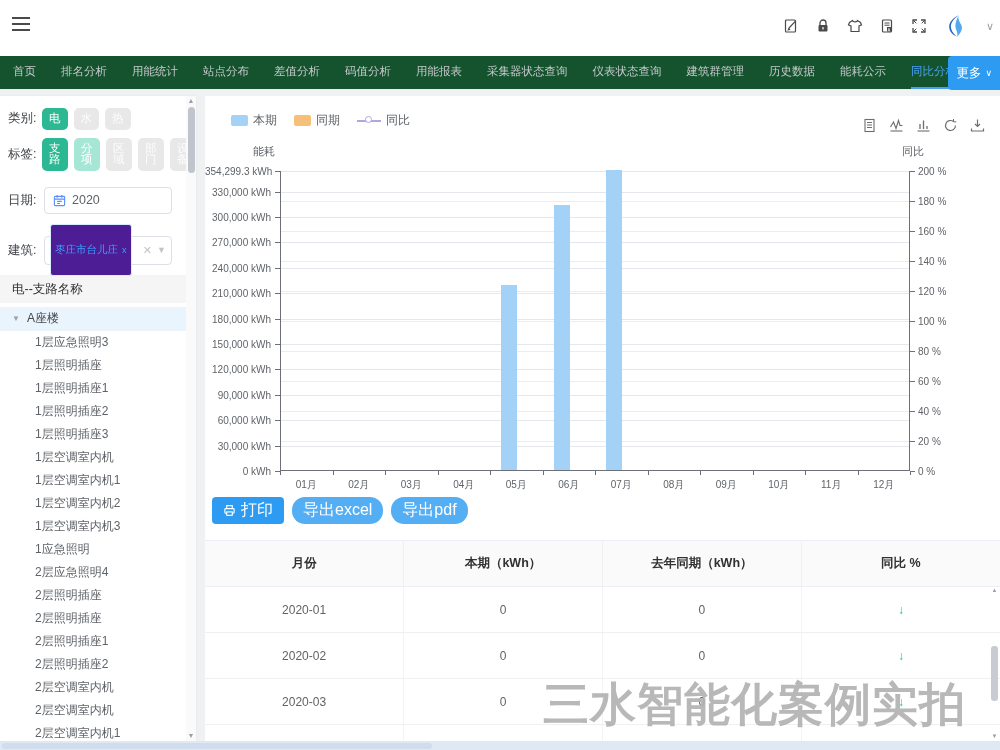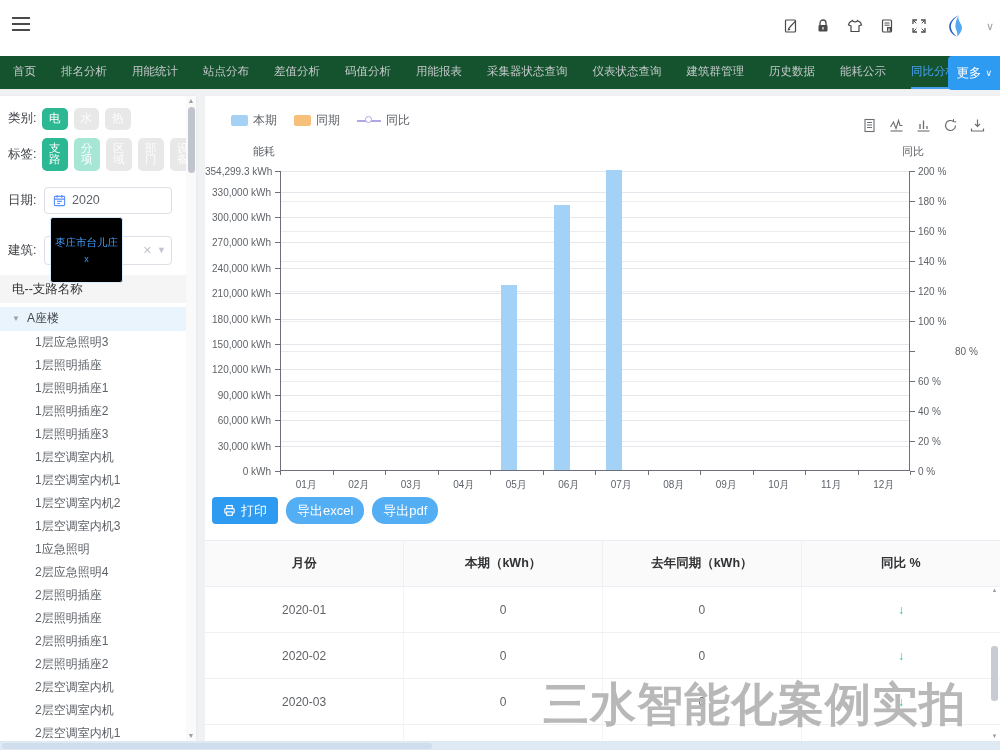--- a/index.html
+++ b/index.html
@@ -43,22 +43,22 @@
   .chip.on   { background:#2cb893; }
   .chip.semi { background:#a6e6d4; }
   .chip.off  { background:#e8e8e8; color:#fdfdfd; }
   .row-tags { margin-top:8px; }
   .row-date { margin-top:16px; }
   .date-input { margin-left:2px; width:128px; height:27px; border:1px solid #dcdfe6; border-radius:4px;
     display:flex; align-items:center; gap:6px; padding:0 8px; font-size:12.5px; color:#5f6368; background:#fff; cursor:text; }
   .row-building { margin-top:22px; }
   .building-select { margin-left:2px; width:128px; height:29px; border:1px solid #dcdfe6; border-radius:4px;
     display:flex; align-items:center; padding:0 5px; background:#fff; cursor:pointer; position:relative; }
-  .b-tag { background:#000000; border:1px solid #d9ecff; color:#409eff; font-size:10.5px;
-    border-radius:3px; padding:18px 4px; display:flex; align-items:center; gap:4px; white-space:nowrap;flex-direction:column; }
+  .b-tag { background:#4c1d95; border:1px solid #d9ecff; color:#409eff; font-size:10.5px;
+    border-radius:3px; padding:18px 4px; display:flex; align-items:center; gap:4px; white-space:nowrap; }
   .b-tag .tag-x { font-size:9px; color:#409eff; cursor:pointer; }
   .sel-clear { margin-left:auto; color:#c0c4cc; font-size:11px; cursor:pointer; }
   .sel-caret { color:#c0c4cc; font-size:9px; margin-left:5px; cursor:pointer; }
   .tree-header { margin-top:10px; background:#f5f5f6; height:28px; line-height:28px;
     padding-left:12px; font-size:12.5px; color:#303133; width:186px; }
   .tree { font-size:12px; color:#5f6368; margin-top:4px; }
   .tree-root { background:#eaf4fd; height:24px; display:flex; align-items:center; gap:7px;
     padding-left:12px; color:#44474b; cursor:pointer; }
   .tree-root .tcaret { font-size:8px; color:#9aa0a6; }
   .tree-item { height:23px; line-height:23px; padding-left:35px; white-space:nowrap; cursor:pointer; }
@@ -96,21 +96,21 @@
   .gl.r { background:#ededf0; }
   .ylab { position:absolute; font-size:10px; color:#5f6368; transform:translateY(-50%); white-space:nowrap; }
   .ylab.left { width:66px; text-align:right; left:0; }
   .ylab.right { left:713px; }
   .ytick { position:absolute; width:5px; height:1px; background:#6e7079; }
   .xtick { position:absolute; width:1px; height:4px; background:#6e7079; top:375px; }
   .xlab { position:absolute; top:382px; font-size:10px; color:#5f6368; text-align:center; }
   .bar { position:absolute; bottom:0; width:16px; }
 
   .btn-row { position:absolute; left:7px; top:401px; display:flex; gap:8px; }
-  .btn { height:27px; border:none; border-radius:4px; color:#fff; font-size:13px; padding:0 11px;
+  .btn { height:27px; border:none; border-radius:4px; color:#fff; font-size:16px; padding:0 11px;
     display:flex; align-items:center; gap:5px; cursor:pointer; font-family:inherit; }
   .btn.print { background:#2e9bf2; }
   .btn.light { background:#54aef4;border-radius:13px; }
   .btn svg { width:13px; height:13px; }
 
   .data-table { position:absolute; left:0; top:444px; width:100%; border-collapse:collapse;
     font-size:12px; table-layout:fixed; }
   .data-table th { height:46px; background:#fafafa; color:#303133; font-weight:bold; font-size:12.5px;
     border-bottom:1px solid #ebeef5; border-top:1px solid #ebeef5; border-right:1px solid #f0f0f0; }
   .data-table th:last-child { border-right:none; }
@@ -420,21 +420,21 @@
       <div class="ylab right" style="top: 105px;">180 %</div>
       <div class="ytick" style="left: 705px; top: 105px;"></div>
       <div class="ylab right" style="top: 135px;">160 %</div>
       <div class="ytick" style="left: 705px; top: 135px;"></div>
       <div class="ylab right" style="top: 165px;">140 %</div>
       <div class="ytick" style="left: 705px; top: 165px;"></div>
       <div class="ylab right" style="top: 195px;">120 %</div>
       <div class="ytick" style="left: 705px; top: 195px;"></div>
       <div class="ylab right" style="top: 225px;">100 %</div>
       <div class="ytick" style="left: 705px; top: 225px;"></div>
-      <div class="ylab right" style="top: 255px; margin-left: 37px;">80 %</div>
+      <div class="ylab right" style="top: 255px;">80 %</div>
       <div class="ytick" style="left: 705px; top: 255px;"></div>
       <div class="ylab right" style="top: 285px;">60 %</div>
       <div class="ytick" style="left: 705px; top: 285px;"></div>
       <div class="ylab right" style="top: 315px;">40 %</div>
       <div class="ytick" style="left: 705px; top: 315px;"></div>
       <div class="ylab right" style="top: 345px;">20 %</div>
       <div class="ytick" style="left: 705px; top: 345px;"></div>
       <div class="ylab right" style="top: 375px;">0 %</div>
       <div class="ytick" style="left: 705px; top: 375px;"></div>
       <div class="xtick" style="left: 75px;"></div>

